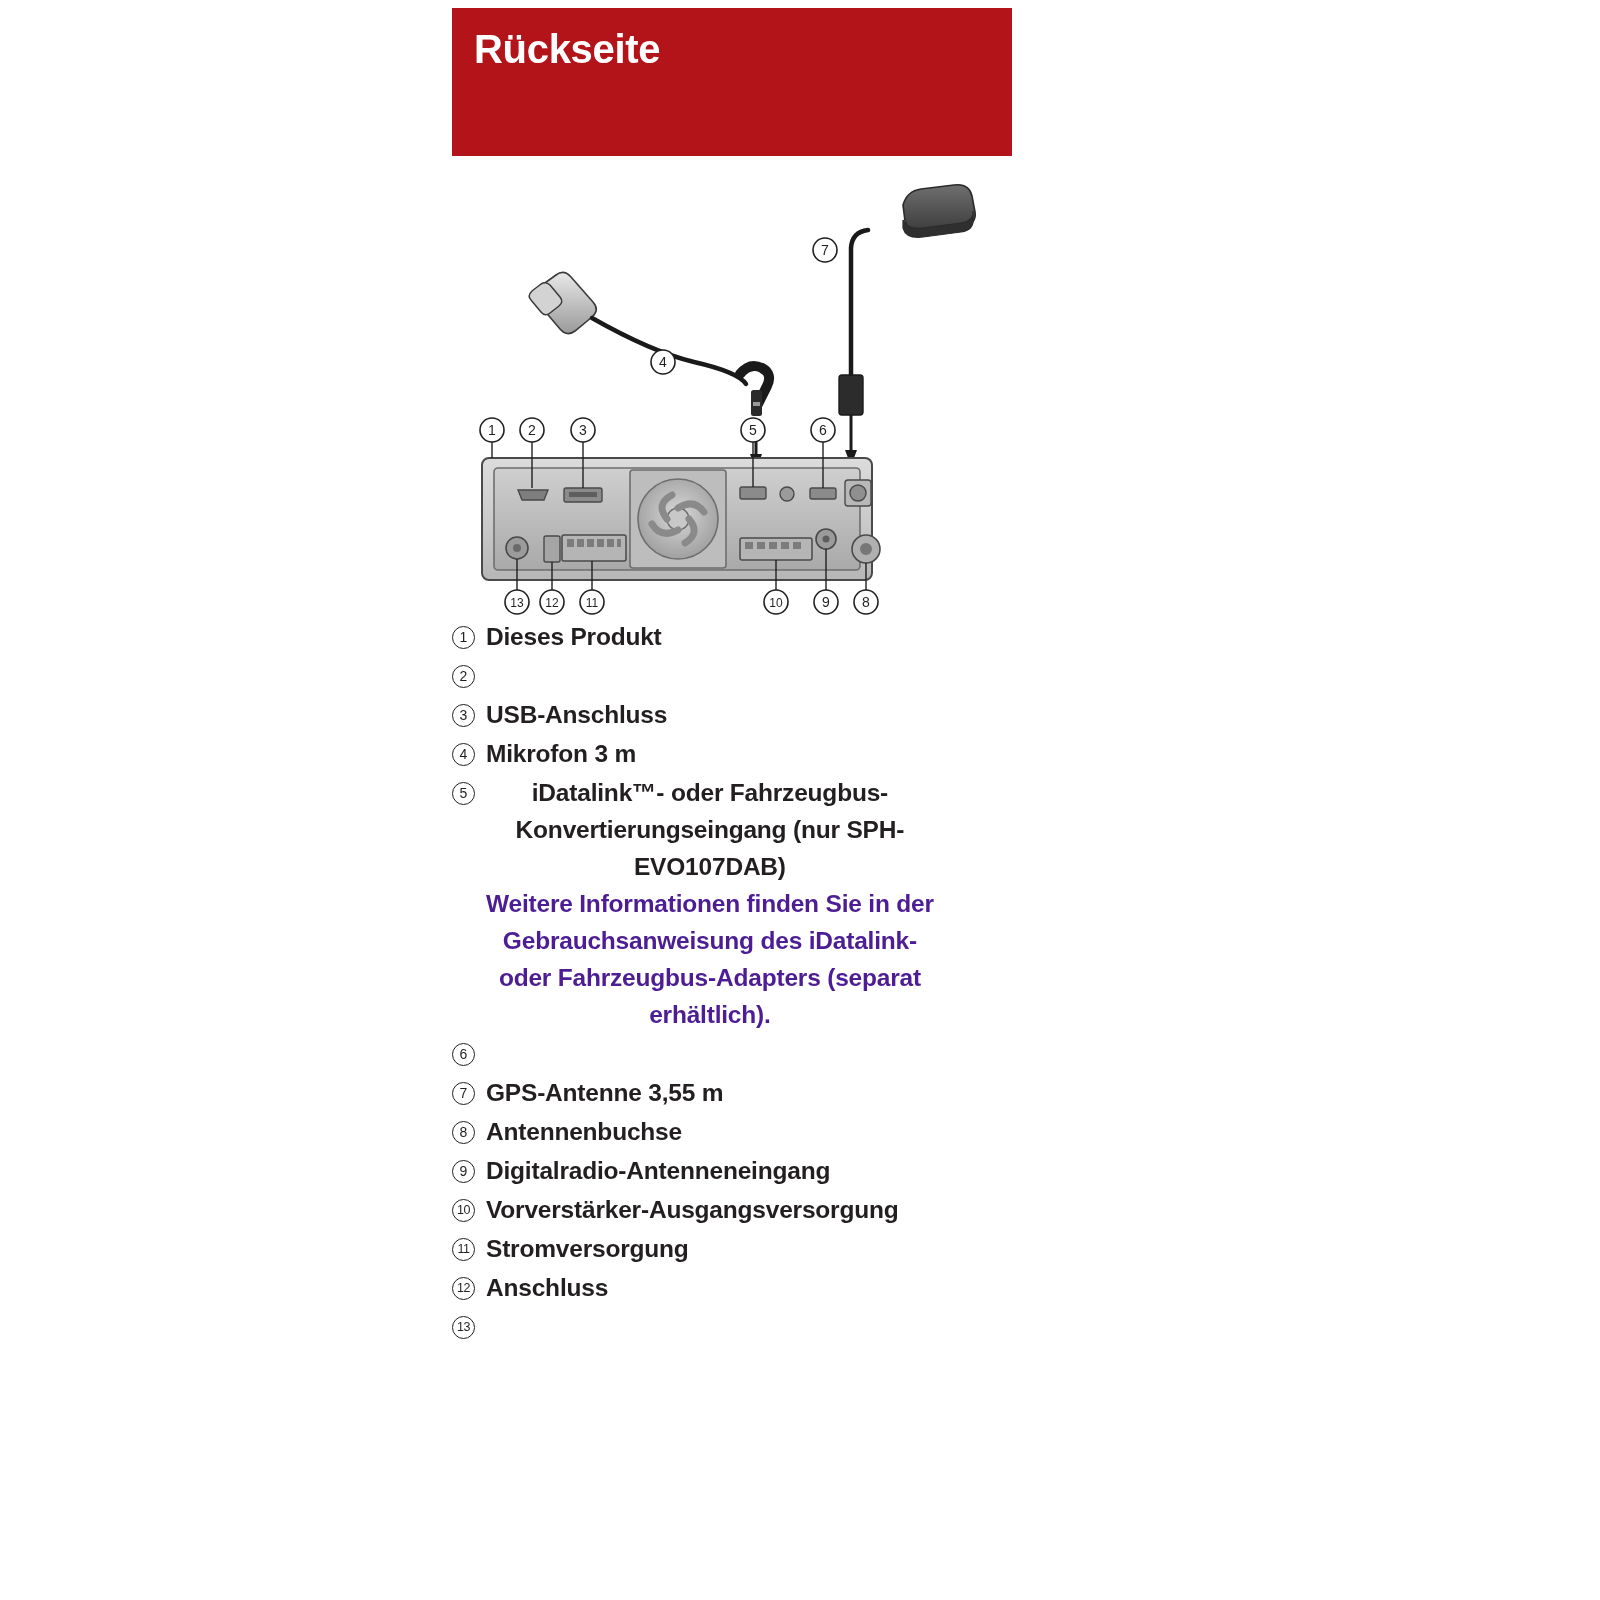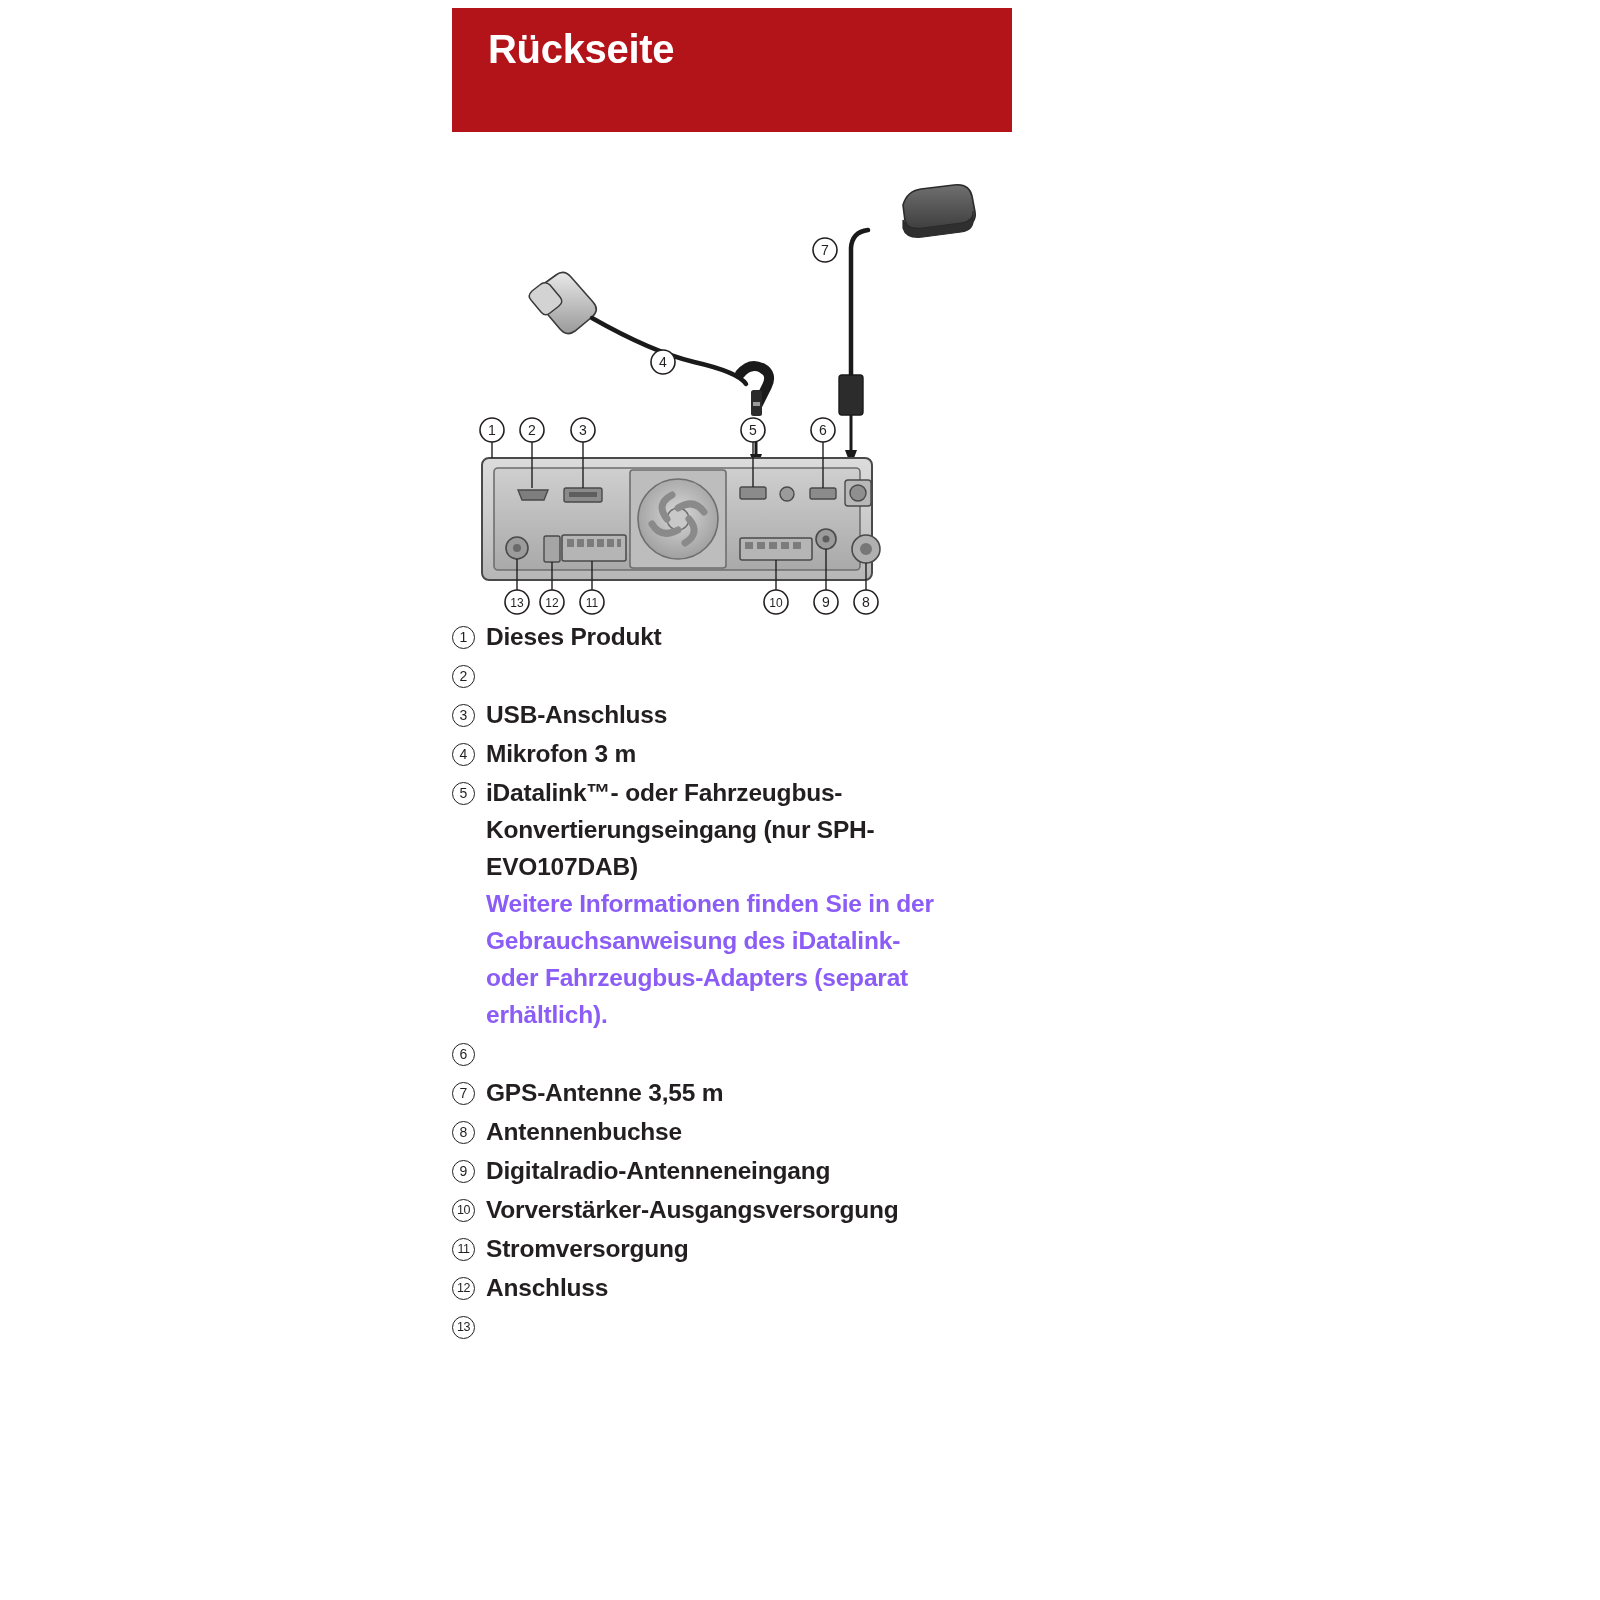--- a/index.html
+++ b/index.html
@@ -15,25 +15,25 @@
     overflow: hidden;
     position: relative;
   }
 
   
   .title-banner {
     position: absolute;
     left: 452px;
     top: 8px;
     width: 560px;
-    height: 124px;
+    height: 148px;
     background: #b3141a;
     color: #ffffff;
     box-sizing: border-box;
-    padding: 16px 0 0 36px;
+    padding: 16px 0 0 22px;
   }
   .title-line {
     font-size: 40px;
     font-weight: bold;
     line-height: 1.28;
     letter-spacing: -0.3px;
     white-space: nowrap;
   }
 
   
@@ -85,25 +85,25 @@
     font-weight: bold;
     line-height: 37px;
     color: #231f20;
     letter-spacing: -0.2px;
     white-space: pre-line;
   }
   .legend-sub {
     font-size: 24.5px;
     font-weight: bold;
     line-height: 37px;
-    color: #8b5cf6;
+    color: #4c1d95;
     letter-spacing: -0.2px;
     white-space: pre-line;
   }
-  .legend-body { display: flex; flex-direction: column; }
+  .legend-body { display: flex; flex-direction: column; text-align: center; }
 </style>
 </head>
 <body>
 
 <div class="title-banner">
   <div class="title-line">Rückseite</div>
 </div>
 
 <div class="diagram">
   <svg width="640" height="450" viewBox="0 0 640 450" xmlns="http://www.w3.org/2000/svg">

